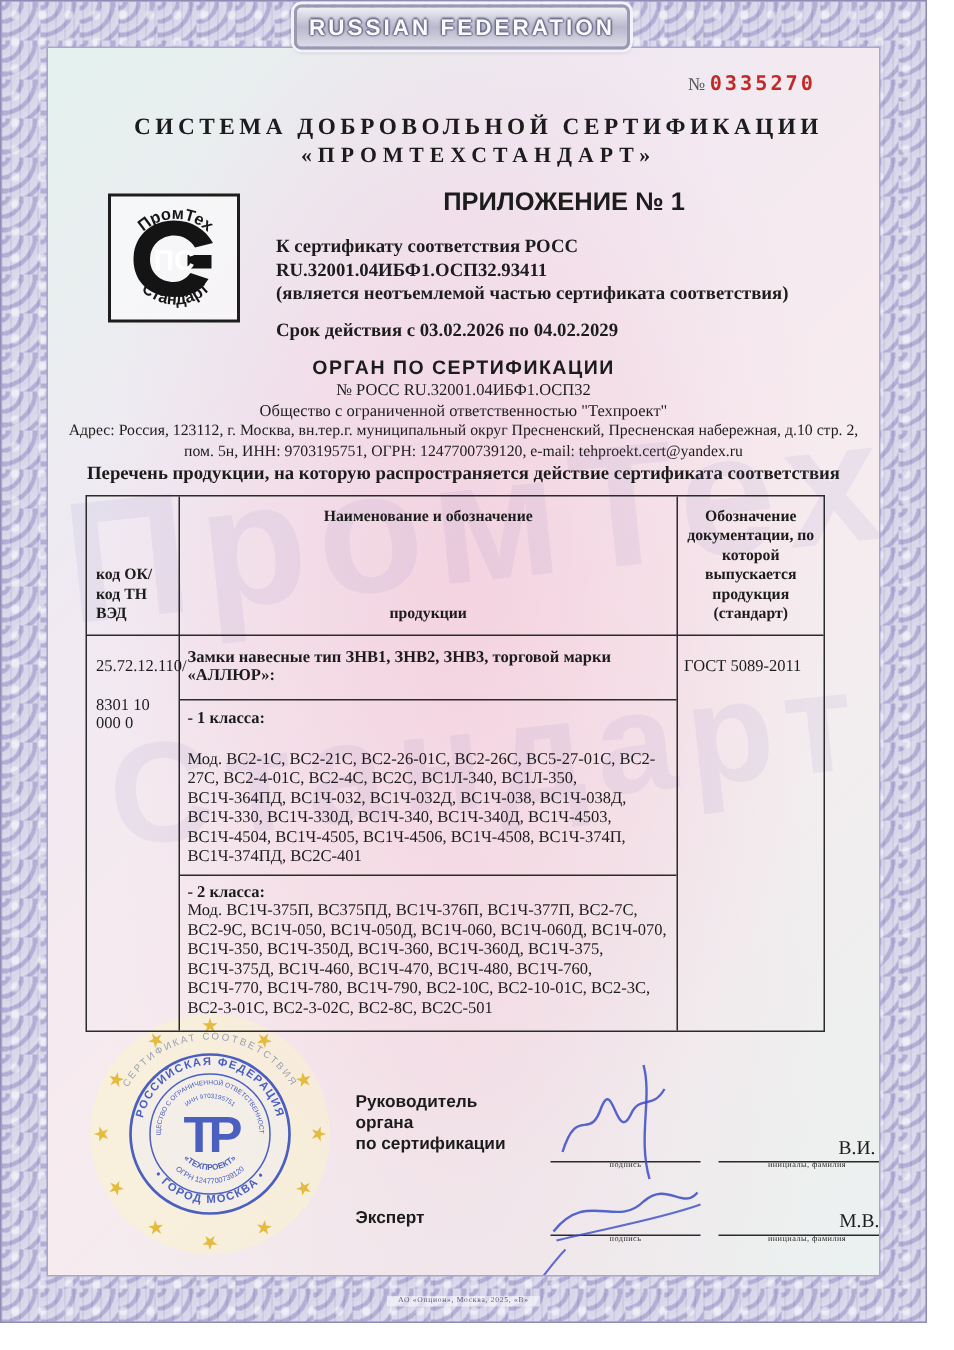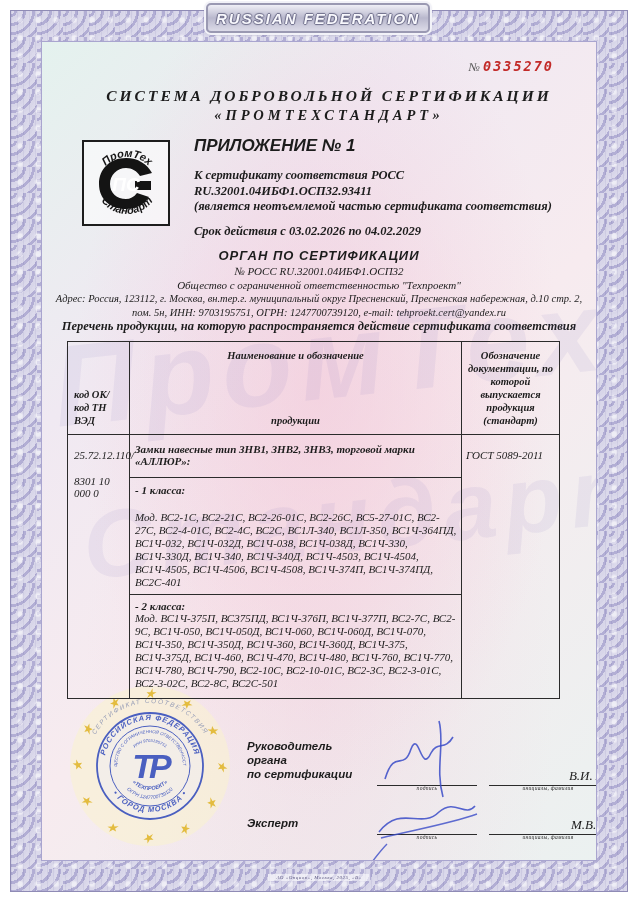--- a/index.html
+++ b/index.html
@@ -1,17 +1,17 @@
 <!DOCTYPE html>
 <html><head>
 <meta charset="utf-8">
 <style>
   html,body{margin:0;padding:0;}
   body{width:636px;height:900px;background:#fff;font-family:"Liberation Serif",serif;}
-  .sheet{position:relative;width:616px;height:880px;padding:10px;background:#fff;font-style:italic;}
+  .sheet{position:relative;width:616px;height:880px;background:#fff;}
   .frame{position:relative;width:556px;height:820px;padding:30px;border:1px solid #8f8bb5;
     background-color:#c7c4e0;
     background-image:
       radial-gradient(circle at 9px 9px, rgba(255,255,255,.55) 2px, transparent 4px),
       repeating-radial-gradient(circle at 0 0, rgba(255,255,255,.35) 0 3px, rgba(138,132,190,.35) 3px 6px, rgba(255,255,255,.3) 6px 9px),
       repeating-linear-gradient(90deg, rgba(110,105,165,.18) 0 1px, transparent 1px 6px);
     background-size:18px 18px, 26px 26px, auto;}
   .paper{position:relative;width:554px;height:818px;border:1px solid #a9a5cf;overflow:hidden;color:#1c1c1c;
     background:
       radial-gradient(ellipse at 50% 42%, rgba(243,196,214,.55), rgba(243,196,214,0) 62%),
@@ -29,21 +29,21 @@
     text-shadow:0 1px 1px #6e6e8a, 0 -1px 1px #6e6e8a, 1px 0 1px #6e6e8a, -1px 0 1px #6e6e8a;}
   .serial{text-align:right;padding:16px 42px 0 0;font-size:12px;color:#555;}
   .serial b{color:#c22a28;font-family:"DejaVu Sans Mono",monospace;font-size:13.5px;letter-spacing:2px;font-weight:bold;}
   .titles{text-align:center;margin-top:12px;margin-left:20px;}
   .t1{font-weight:bold;font-size:15.5px;letter-spacing:3px;}
   .t2{font-weight:bold;font-size:14.5px;letter-spacing:4px;margin-top:2px;}
   .t3{font-weight:bold;font-size:10.5px;margin-top:3px;}
   .annex{display:flex;margin:12px 18px 0 38px;}
   .logo-col{width:108px;flex:none;padding-top:2px;}
   .annex-right{flex:1;padding-left:6px;}
-  .annex-title{text-align:left;font-family:"Liberation Sans",sans-serif;font-weight:bold;font-size:17px;margin-bottom:12px;}
+  .annex-title{text-align:center;font-family:"Liberation Sans",sans-serif;font-weight:bold;font-size:17px;margin-bottom:12px;}
   .annex-line{font-weight:bold;font-size:12.5px;line-height:15.5px;}
   .validity{font-weight:bold;font-size:12.5px;margin-top:9px;}
   .organ{text-align:center;margin-top:10px;line-height:13.5px;}
   .organ-h{font-family:"Liberation Sans",sans-serif;font-weight:bold;font-size:13px;letter-spacing:1px;margin-bottom:3px;}
   .organ-n,.organ-c{font-size:11px;}
   .organ-a{font-size:10.5px;}
   .tbl-caption{text-align:center;font-weight:bold;font-size:12.5px;margin-top:0;}
   .tbl{display:grid;grid-template-columns:62px 1fr 97px;margin:7px 36px 0 25px;border:1.5px solid #2b2b2b;font-size:11px;position:relative;z-index:2;}
   .hc{border-bottom:1.2px solid #2b2b2b;text-align:center;font-weight:bold;padding:7px 3px;font-size:10.5px;line-height:13px;}
   .hc1{border-right:1.2px solid #2b2b2b;display:flex;flex-direction:column;justify-content:flex-end;min-height:58px;text-align:left;padding-left:6px;}

